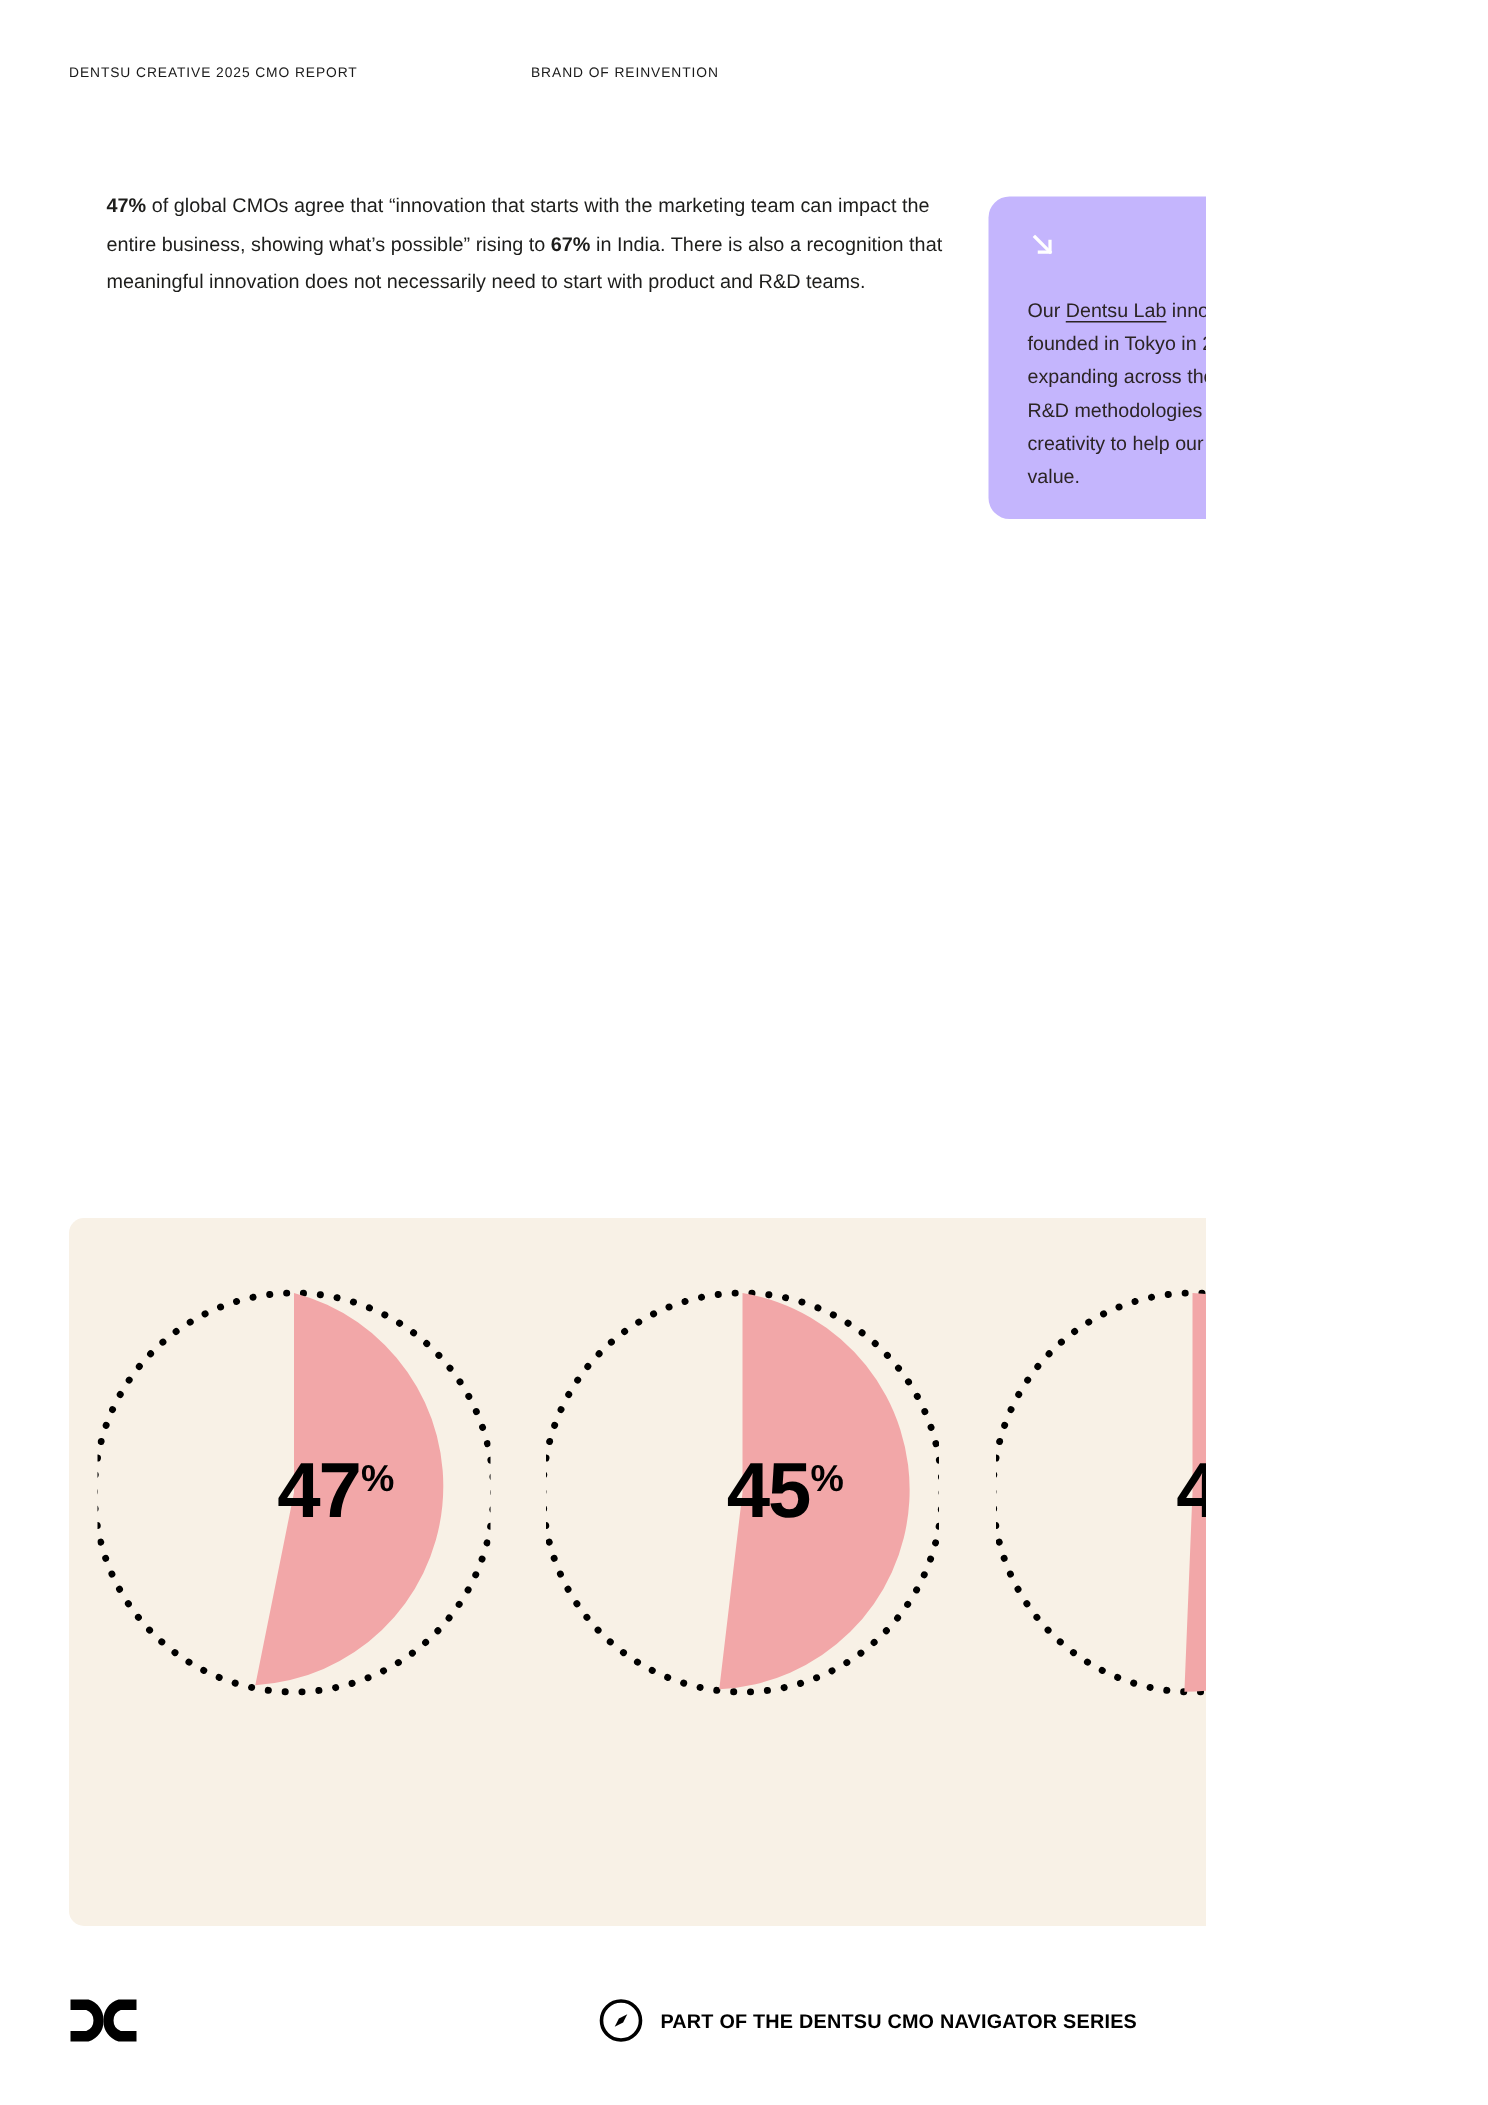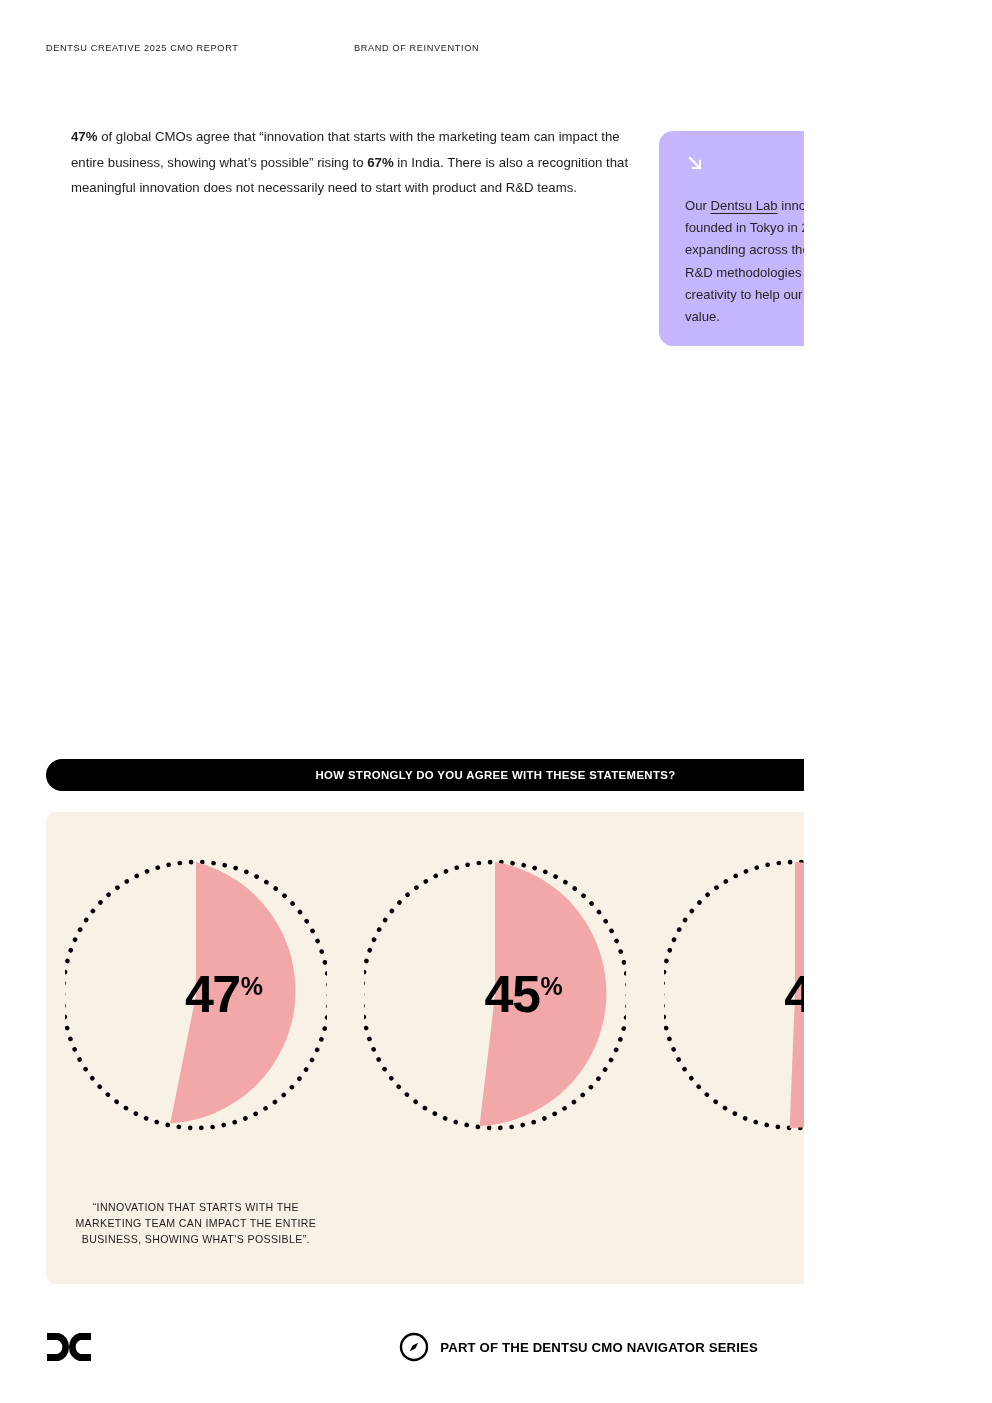--- a/index.html
+++ b/index.html
@@ -233,39 +233,35 @@
   </div>
 
   <div class="callout">
     <svg class="callout-arrow" viewBox="0 0 24 24">
       <path d="M6 6 L18 18" stroke="#ffffff" stroke-width="2.6" stroke-linecap="square" fill="none"></path>
       <path d="M18 9.5 L18 18 L9.5 18" stroke="#ffffff" stroke-width="2.6" stroke-linecap="square" stroke-linejoin="miter" fill="none"></path>
     </svg>
     <div class="callout-text"><span>Our </span><u>Dentsu Lab</u><span> innovation accelerator, founded in Tokyo in 2014 is rapidly expanding across the globe, blending R&amp;D methodologies with craft and creativity to help our clients unlock new value.</span></div>
   </div>
 
-  <div class="banner">
-    <div class="banner-title">HOW STRONGLY DO YOU AGREE WITH THESE STATEMENTS?</div>
-  </div>
 
   <div class="panel">
     <div class="charts">
 
       <div class="chart-cell">
         <div class="pie-wrap">
           <svg class="pie-svg" width="262" height="278" viewBox="0 0 262 278">
             <circle cx="131" cy="139" r="133" fill="none" stroke="#000000" stroke-width="4.6" stroke-linecap="round" stroke-dasharray="0.1 11.2"></circle>
             <path d="M131 139 L131 6 A133 133 0 0 1 105.2 267.5 Z" fill="#F2A7A8"></path>
           </svg>
           <div class="pie-label">
             <span class="pie-num">47</span>
             <span class="pie-pct">%</span>
           </div>
         </div>
-        <div class="chart-caption">“INNOVATION THAT STARTS WITH THE MARKETING TEAM CAN IMPACT THE ENTIRE BUSINESS, SHOWING WHAT’S POSSIBLE”.</div>
       </div>
 
       <div class="chart-cell">
         <div class="pie-wrap">
           <svg class="pie-svg" width="262" height="278" viewBox="0 0 262 278">
             <circle cx="131" cy="139" r="133" fill="none" stroke="#000000" stroke-width="4.6" stroke-linecap="round" stroke-dasharray="0.1 11.2"></circle>
             <path d="M131 139 L131 6 A133 133 0 0 1 115.5 270.1 Z" fill="#F2A7A8"></path>
           </svg>
           <div class="pie-label">
             <span class="pie-num">45</span>

